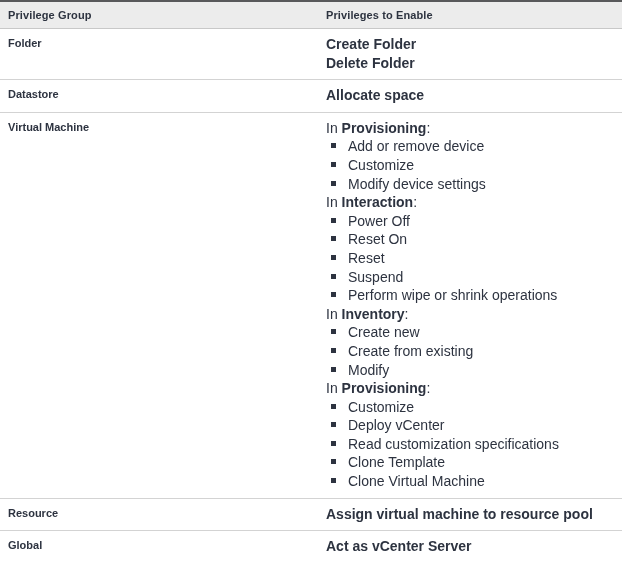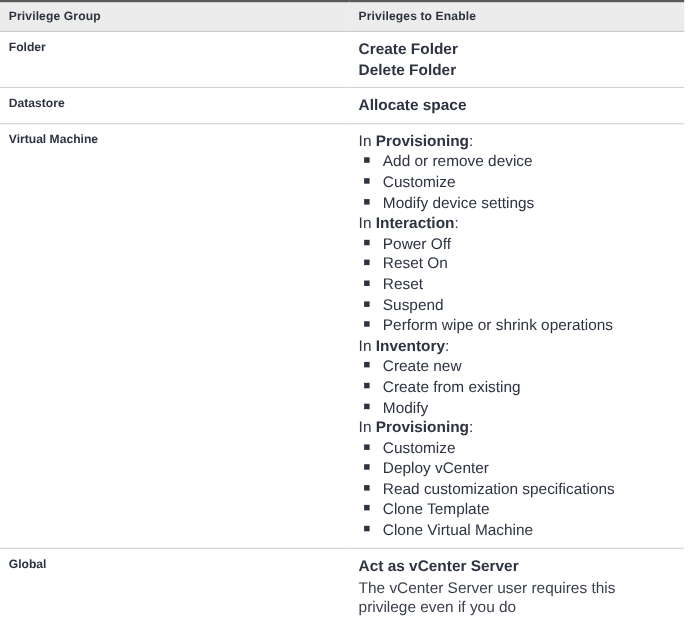--- a/index.html
+++ b/index.html
@@ -167,20 +167,26 @@
           <div class="priv-heading"><span>In </span><b>Provisioning</b><span>:</span></div>
           <ul class="bullet-list">
             <li><span class="bullet-marker"></span><span>Customize</span></li>
             <li><span class="bullet-marker"></span><span>Deploy vCenter</span></li>
             <li><span class="bullet-marker"></span><span>Read customization specifications</span></li>
             <li><span class="bullet-marker"></span><span>Clone Template</span></li>
             <li><span class="bullet-marker"></span><span>Clone Virtual Machine</span></li>
           </ul>
         </td>
       </tr>
+      <tr class="data-row">
+        <td class="group-cell">Resource</td>
+        <td class="privs-cell">
+          <div class="priv-line">Assign virtual machine to resource pool</div>
+        </td>
+      </tr>
       <tr class="data-row last-row">
         <td class="group-cell">Global</td>
         <td class="privs-cell">
           <div class="priv-line">Act as vCenter Server</div>
           <div class="note-block">
             <div class="note-line">The vCenter Server user requires this privilege even if you do</div>
           </div>
         </td>
       </tr>
     </tbody>

